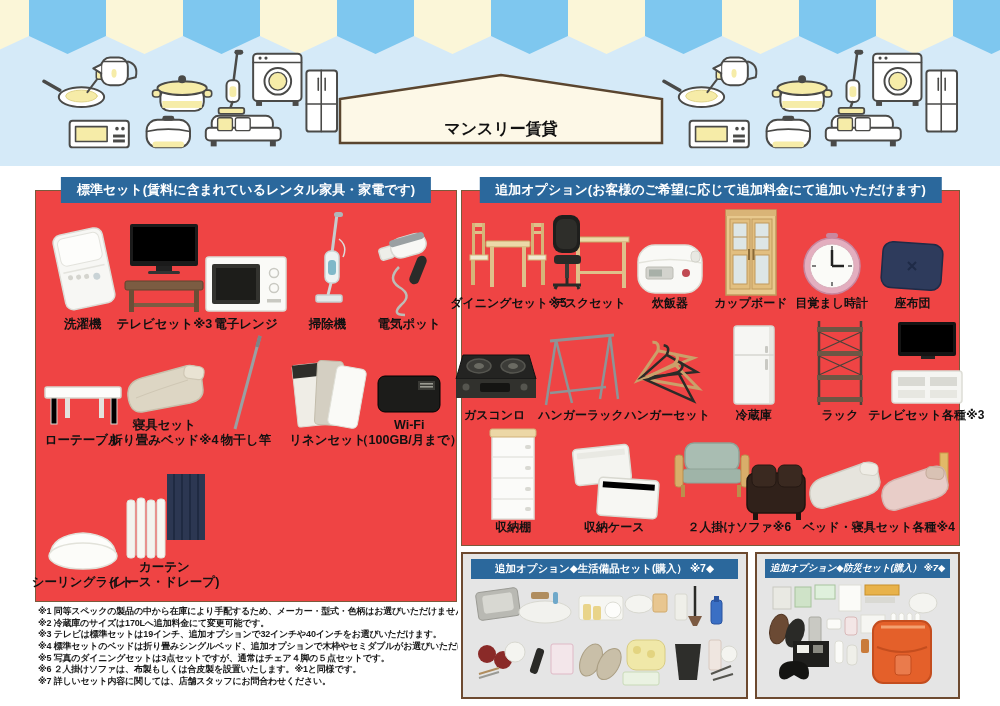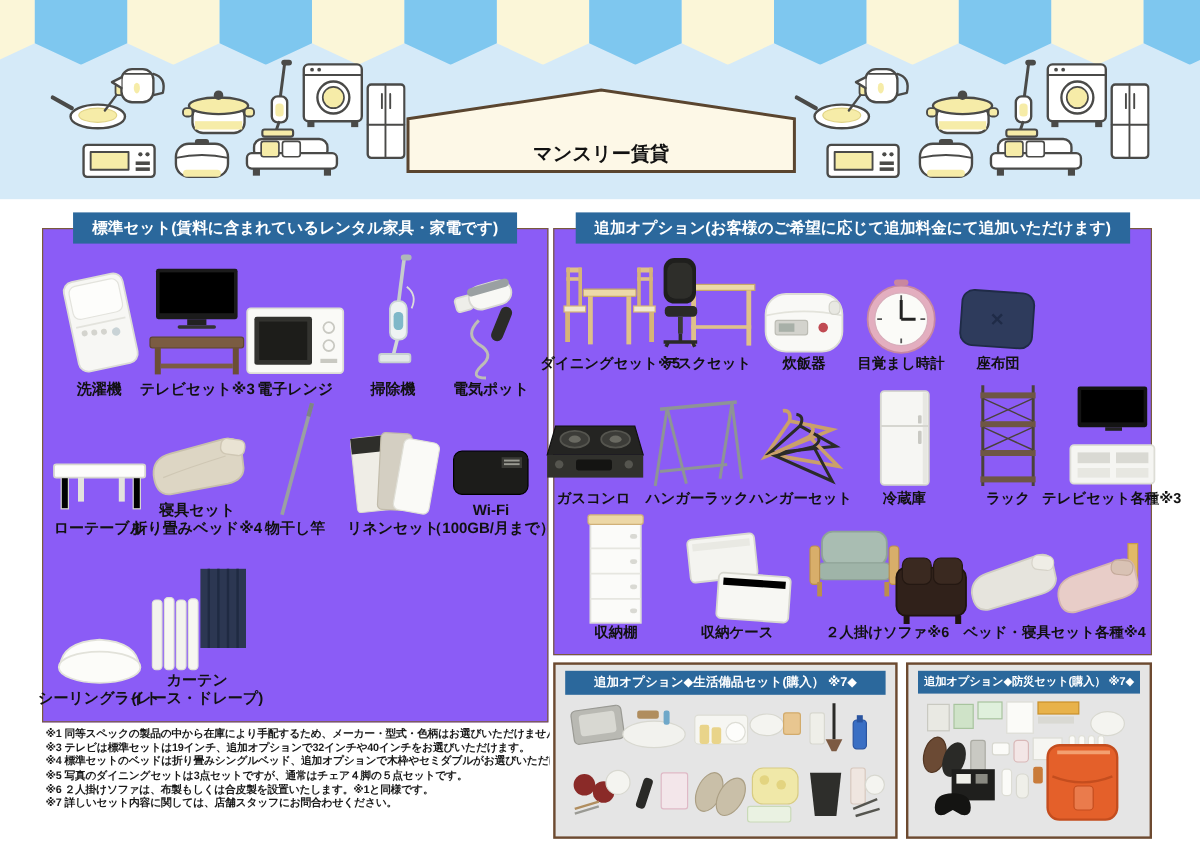--- a/index.html
+++ b/index.html
@@ -17,21 +17,21 @@
   .cluster.left{left:42px;}
   .cluster.right{left:662px;}
   .plaque{position:absolute;left:337px;top:72px;width:328px;height:74px;}
   .plaque .bg{position:absolute;left:0;top:0;}
   .plaque .txt{position:absolute;left:0;top:0;width:100%;height:100%;display:flex;flex-direction:column;
                justify-content:flex-end;align-items:center;padding-bottom:7px;box-sizing:border-box;}
   .t1{font-size:16px;font-weight:bold;line-height:1.25;}
   .t2{font-size:18.5px;font-weight:bold;line-height:1.2;}
   .t2 .note{font-size:12px;font-weight:bold;}
   
-  .box{position:absolute;border:1.6px solid var(--sec-border);background:#8b5cf6;box-sizing:border-box;}
+  .box{position:absolute;border:1.6px solid var(--sec-border);background:#ef4444;box-sizing:border-box;}
   .std{left:35px;top:190px;width:422px;height:412px;}
   .opt{left:461px;top:190px;width:499px;height:356px;}
   .sec-header{position:absolute;top:-14px;left:50%;transform:translateX(-50%);
               background:var(--hdr-blue);color:var(--hdr-text);font-weight:bold;font-size:13px;
               padding:4px 16px;white-space:nowrap;z-index:3;}
   .grid5{display:grid;grid-template-columns:repeat(5,1fr);grid-template-rows:130px 116px 142px;
          padding:10px 6px 0;height:398px;box-sizing:border-box;}
   .grid6{display:grid;grid-template-columns:repeat(6,1fr);box-sizing:border-box;}
   .r1{height:120px;padding:10px 6px 0;}
   .r2{height:112px;padding:0 6px;gap:33px;}
@@ -45,21 +45,21 @@
   
   .footnotes{position:absolute;left:38px;top:606px;width:420px;overflow:hidden;}
   .fn{font-size:9px;font-weight:bold;color:#1a1a1a;line-height:1.3;white-space:nowrap;letter-spacing:-0.2px;}
   
   .pbox{position:absolute;border:2px solid #6d4a30;background:#e5e5e5;box-sizing:border-box;}
   .p1{left:461px;top:552px;width:287px;height:147px;}
   .p2{left:755px;top:552px;width:205px;height:147px;}
   .phd{margin:5px 8px 0;background:var(--hdr-blue);color:var(--hdr-text);font-weight:bold;
        text-align:center;padding:3px 2px;white-space:nowrap;overflow:hidden;}
   .p1 .phd{font-size:10.5px;}
-  .p2 .phd{font-size:9.5px;letter-spacing:-0.2px;}
+  .p2 .phd{font-size:9.5px;letter-spacing:-0.2px;font-style:italic;}
   .pcl{display:flex;justify-content:center;align-items:center;height:calc(100% - 32px);}
   svg{display:block;}
 </style>
 </head>
 <body>
 
 <div class="page">
 
   <div class="top-band">
     <svg id="awning" width="1000" height="54" viewBox="0 0 1000 54" preserveAspectRatio="none">
@@ -451,20 +451,39 @@
             <path d="M5 28 Q37 21 69 28" stroke="#e3e3db" fill="none" stroke-width="1.5"></path>
             <rect x="13" y="32" width="27" height="12" rx="2" fill="#d3d3cd" stroke="#bcbcb4"></rect>
             <rect x="16" y="34.5" width="13" height="7" fill="#a8b0a8"></rect>
             <circle cx="53" cy="38" r="4" fill="#c04a52"></circle>
             <rect x="58" y="16" width="9" height="11" rx="4" fill="#e8e8e2" stroke="#d3d3cb"></rect>
           </svg>
         </div>
         <div class="lbl">炊飯器</div>
       </div>
 
+      <div class="cell">
+        <div class="ph">
+          <svg width="64" height="90" viewBox="0 0 64 90">
+            <rect x="7" y="3" width="50" height="85" fill="#e8c98e" stroke="#c09a5c" stroke-width="1.5"></rect>
+            <rect x="7" y="3" width="50" height="6" fill="#d9b477"></rect>
+            <rect x="11" y="12" width="20" height="70" fill="#e2bf80" stroke="#c09a5c"></rect>
+            <rect x="33" y="12" width="20" height="70" fill="#e2bf80" stroke="#c09a5c"></rect>
+            <rect x="14" y="16" width="14" height="27" fill="#dde6e6" stroke="#c09a5c"></rect>
+            <rect x="14" y="48" width="14" height="29" fill="#dde6e6" stroke="#c09a5c"></rect>
+            <rect x="36" y="16" width="14" height="27" fill="#dde6e6" stroke="#c09a5c"></rect>
+            <rect x="36" y="48" width="14" height="29" fill="#dde6e6" stroke="#c09a5c"></rect>
+            <line x1="14" y1="30" x2="28" y2="30" stroke="#b89256"></line>
+            <line x1="36" y1="30" x2="50" y2="30" stroke="#b89256"></line>
+            <rect x="29" y="42" width="2" height="11" fill="#8a6a38"></rect>
+            <rect x="33.5" y="42" width="2" height="11" fill="#8a6a38"></rect>
+          </svg>
+        </div>
+        <div class="lbl">カップボード</div>
+      </div>
 
       <div class="cell">
         <div class="ph">
           <svg width="66" height="66" viewBox="0 0 66 66">
             <rect x="27" y="2" width="12" height="5" rx="2.5" fill="#c9879e"></rect>
             <circle cx="33" cy="35" r="28" fill="#e3aebf" stroke="#c788a0" stroke-width="1.5"></circle>
             <circle cx="33" cy="35" r="22" fill="#fbfbf8" stroke="#d8aebb"></circle>
             <g stroke="#555" stroke-width="1.5">
               <line x1="33" y1="15" x2="33" y2="19"></line>
                 <line x1="33" y1="51" x2="33" y2="55"></line>
@@ -653,20 +672,21 @@
             <rect x="120" y="32" width="18" height="12" rx="5" transform="rotate(6 129 38)" fill="#d9c2b4" stroke="#c4aa9a"></rect>
           </svg>
         </div>
         <div class="lbl">ベッド・寝具セット各種※4</div>
       </div>
     </div>
   </section>
 
   <div class="footnotes">
     <div class="fn">※1 同等スペックの製品の中から在庫により手配するため、メーカー・型式・色柄はお選びいただけません</div>
+    <div class="fn">※2 冷蔵庫のサイズは170Lへ追加料金にて変更可能です。</div>
     <div class="fn">※3 テレビは標準セットは19インチ、追加オプションで32インチや40インチをお選びいただけます。</div>
     <div class="fn">※4 標準セットのベッドは折り畳みシングルベッド、追加オプションで木枠やセミダブルがお選びいただけます。</div>
     <div class="fn">※5 写真のダイニングセットは3点セットですが、通常はチェア４脚の５点セットです。</div>
     <div class="fn">※6 ２人掛けソファは、布製もしくは合皮製を設置いたします。※1と同様です。</div>
     <div class="fn">※7 詳しいセット内容に関しては、店舗スタッフにお問合わせください。</div>
   </div>
 
   <section class="pbox p1">
     <div class="phd">追加オプション◆生活備品セット(購入） ※7◆</div>
     <div class="pcl">

